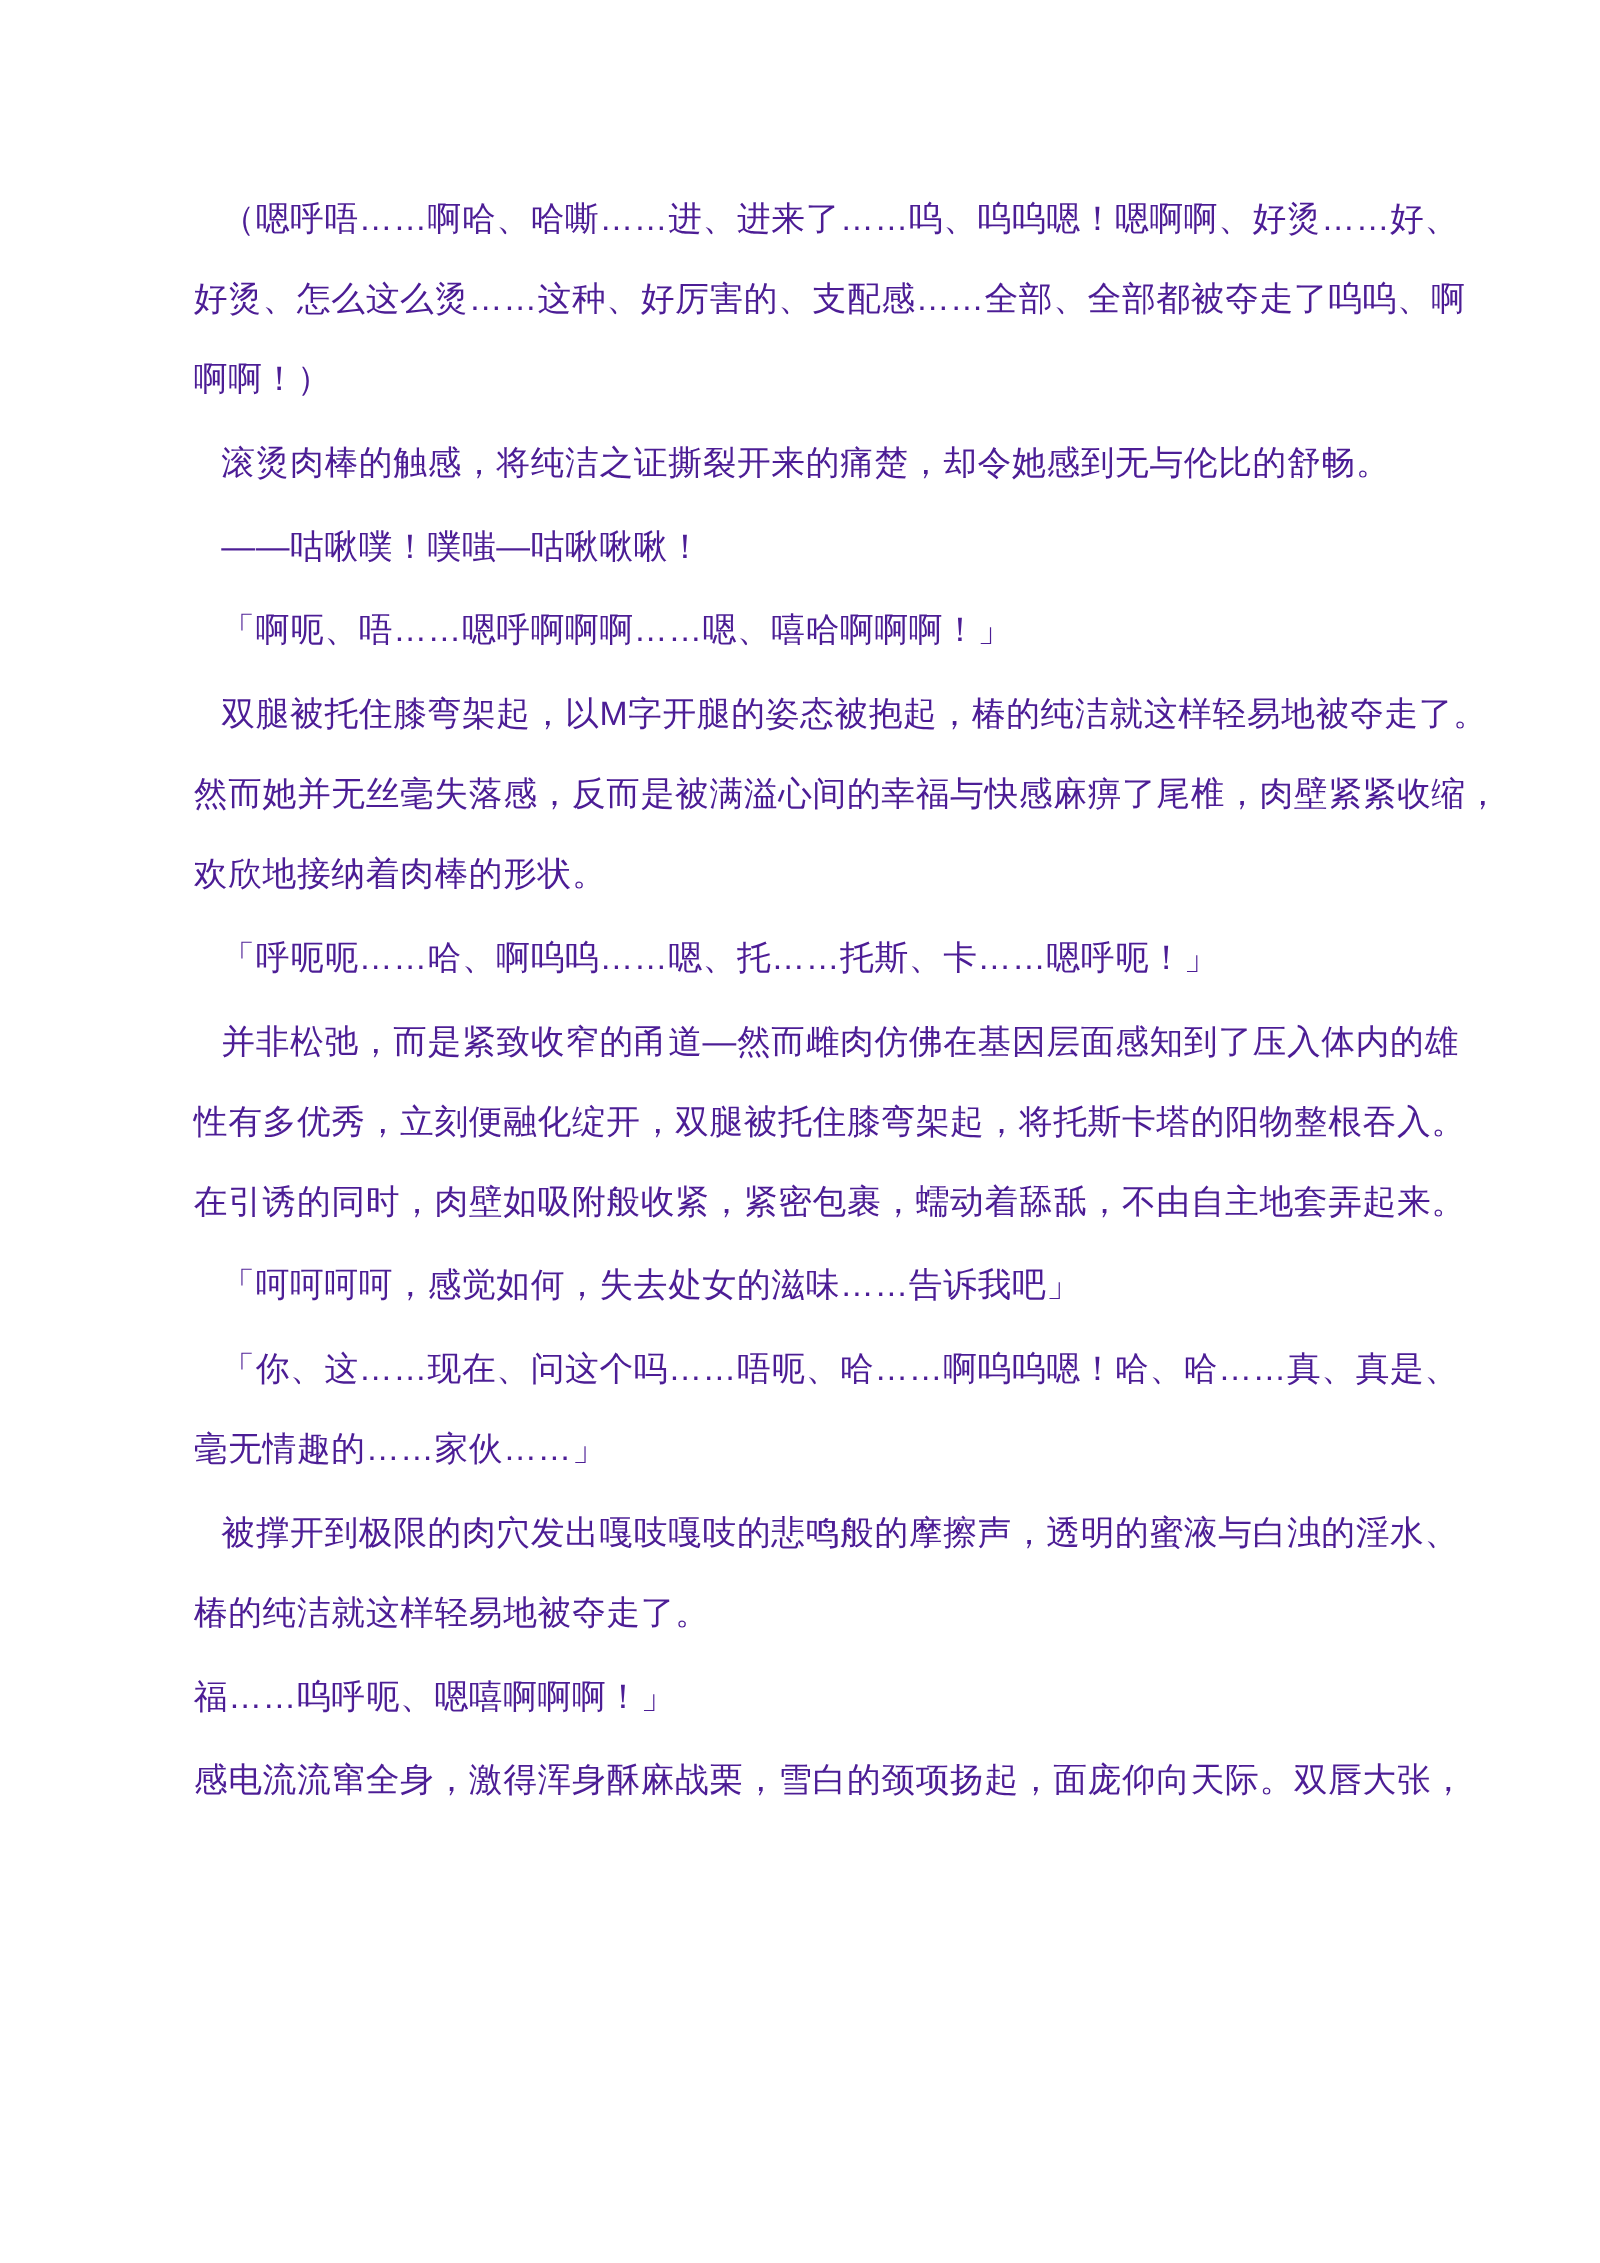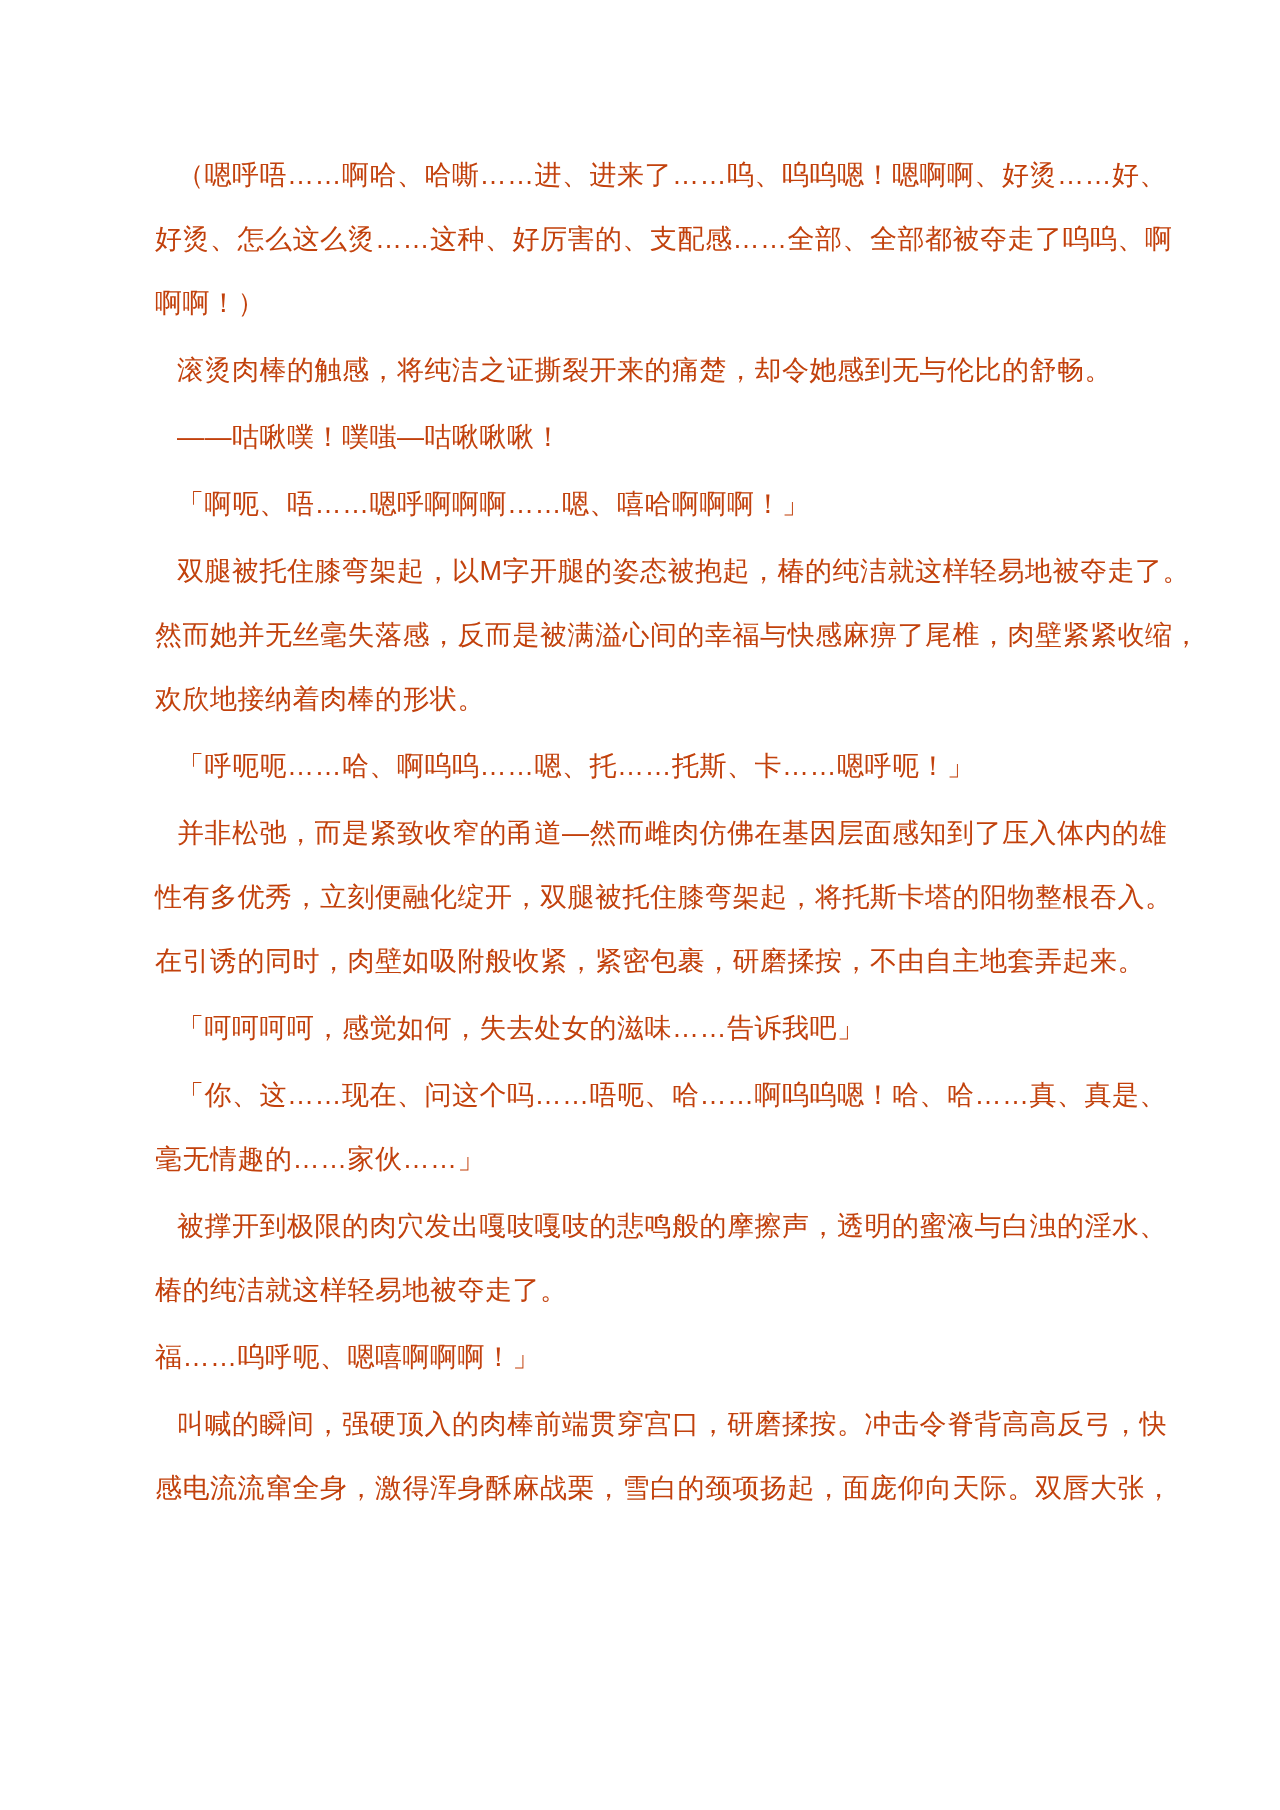--- a/index.html
+++ b/index.html
@@ -13,21 +13,21 @@
     height: 1810px;
     background: #ffffff;
     overflow: hidden;
     font-family: "Liberation Sans", sans-serif;
   }
   .document-body {
     position: absolute;
     left: 155px;
     top: 143px;
     width: 1030px;
-    color: #c2410c;
+    color: #4c1d95;
     font-size: 27px;
     font-weight: 500;
   }
   .paragraph {
     margin: 0 0 3px 0;
   }
   .text-line {
     display: block;
     height: 64px;
     line-height: 64px;
@@ -63,34 +63,33 @@
         <span class="text-line indent">双腿被托住膝弯架起，以M字开腿的姿态被抱起，椿的纯洁就这样轻易地被夺走了。</span>
         <span class="text-line">然而她并无丝毫失落感，反而是被满溢心间的幸福与快感麻痹了尾椎，肉壁紧紧收缩，</span>
         <span class="text-line">欢欣地接纳着肉棒的形状。</span>
       </div>
       <div class="paragraph">
         <span class="text-line indent">「呼呃呃……哈、啊呜呜……嗯、托……托斯、卡……嗯呼呃！」</span>
       </div>
       <div class="paragraph">
         <span class="text-line indent">并非松弛，而是紧致收窄的甬道—然而雌肉仿佛在基因层面感知到了压入体内的雄</span>
         <span class="text-line">性有多优秀，立刻便融化绽开，双腿被托住膝弯架起，将托斯卡塔的阳物整根吞入。</span>
-        <span class="text-line">在引诱的同时，肉壁如吸附般收紧，紧密包裹，研磨揉按，不由自主地套弄起来。</span>
+        <span class="text-line">在引诱的同时，肉壁如吸附般收紧，紧密包裹，蠕动着舔舐，不由自主地套弄起来。</span>
       </div>
       <div class="paragraph">
         <span class="text-line indent">「呵呵呵呵，感觉如何，失去处女的滋味……告诉我吧」</span>
       </div>
       <div class="paragraph">
         <span class="text-line indent">「你、这……现在、问这个吗……唔呃、哈……啊呜呜嗯！哈、哈……真、真是、</span>
         <span class="text-line">毫无情趣的……家伙……」</span>
       </div>
       <div class="paragraph">
         <span class="text-line indent">被撑开到极限的肉穴发出嘎吱嘎吱的悲鸣般的摩擦声，透明的蜜液与白浊的淫水、</span>
         <span class="text-line">椿的纯洁就这样轻易地被夺走了。</span>
       </div>
       <div class="paragraph">
         <span class="text-line">福……呜呼呃、嗯嘻啊啊啊！」</span>
       </div>
       <div class="paragraph">
-        <span class="text-line indent">叫喊的瞬间，强硬顶入的肉棒前端贯穿宫口，研磨揉按。冲击令脊背高高反弓，快</span>
         <span class="text-line">感电流流窜全身，激得浑身酥麻战栗，雪白的颈项扬起，面庞仰向天际。双唇大张，</span>
       </div>
     </div>
 </div>
 
 </body></html>

